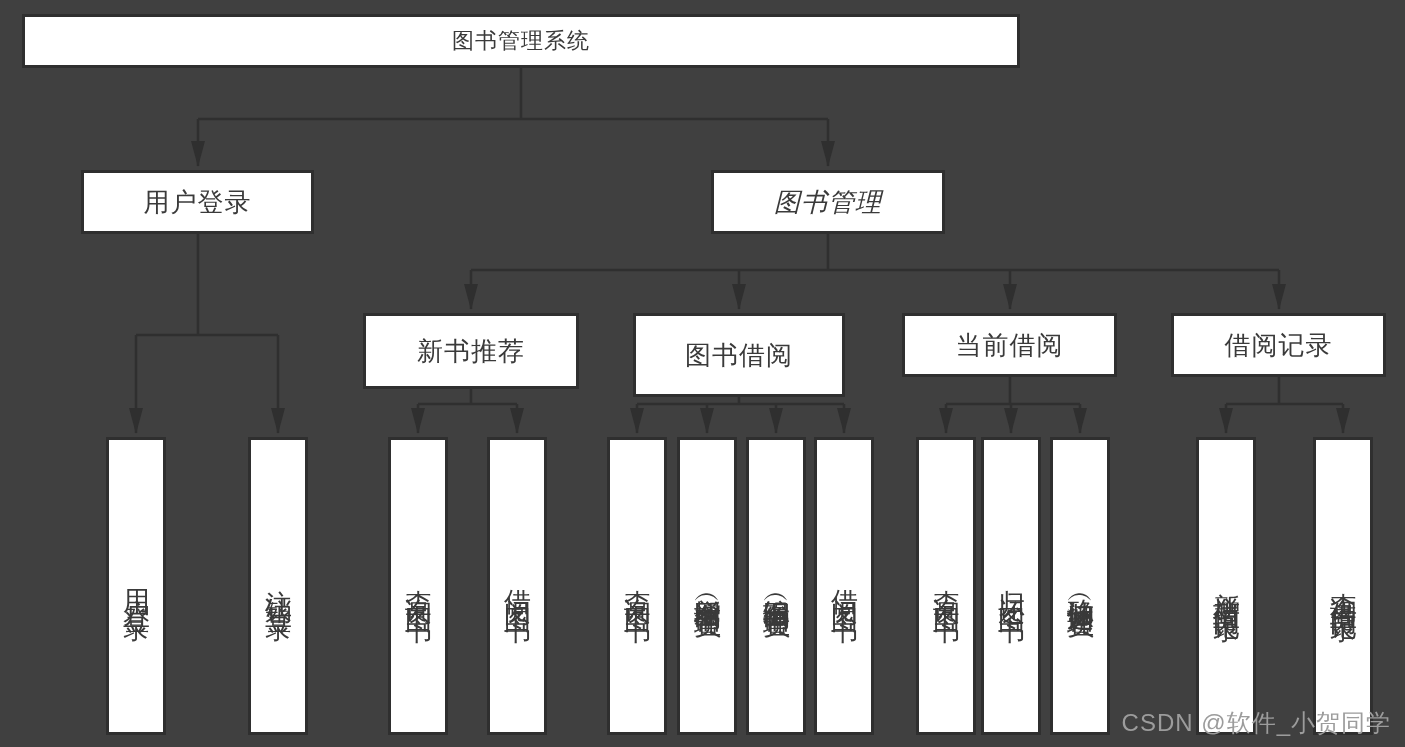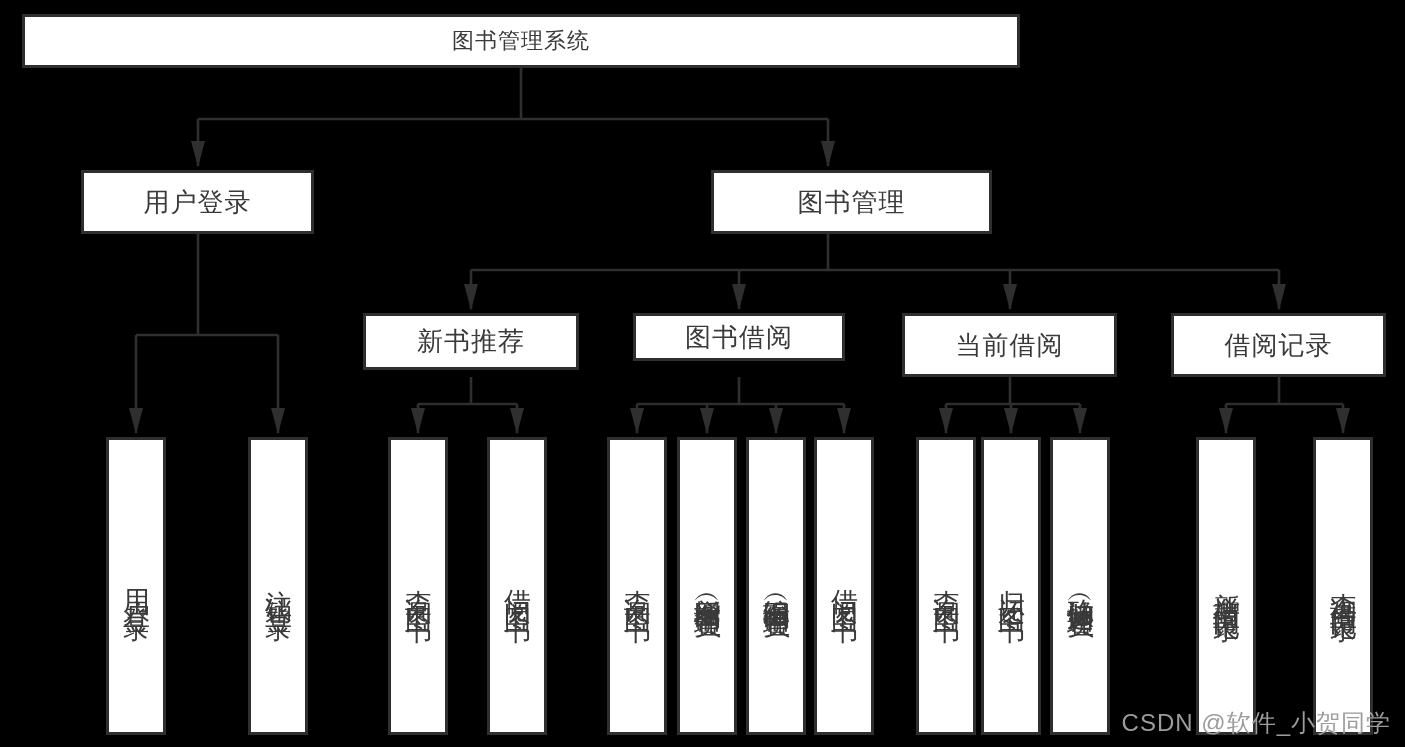--- a/index.html
+++ b/index.html
@@ -1,20 +1,20 @@
 <!DOCTYPE html>
 <html><head>
 <meta charset="utf-8">
 <style>
   html, body { margin: 0; padding: 0; background: #ffffff; }
   .stage {
     position: relative;
     width: 1405px;
     height: 747px;
-    background: #000000;
+    background: #404040;
     font-family: "Liberation Sans", sans-serif;
     overflow: hidden;
   }
   .wires { position: absolute; left: 0; top: 0; }
   .node {
     position: absolute;
     box-sizing: border-box;
     background: #ffffff;
     border: 3px solid #2f2f2f;
     display: flex;
@@ -91,24 +91,24 @@
 
       <path d="M1279 377 V404 M1226 404 H1343"></path>
       <path d="M1226 404 V433" marker-end="url(#arw)"></path>
       <path d="M1343 404 V433" marker-end="url(#arw)"></path>
     </g>
   </svg>
 
   <div class="node root-label" style="left:22px; top:14px; width:998px; height:54px;">图书管理系统</div>
 
   <div class="node h" style="left:81px; top:170px; width:233px; height:64px;">用户登录</div>
-  <div class="node h" style="left:711px; top:170px; width:281px; height:64px;">图书管理</div>
+  <div class="node h" style="left:711px; top:170px; width:234px; height:64px;font-style:italic;">图书管理</div>
 
-  <div class="node h" style="left:363px; top:313px; width:216px; height:57px;">新书推荐</div>
-  <div class="node h" style="left:633px; top:313px; width:212px; height:48px;">图书借阅</div>
+  <div class="node h" style="left:363px; top:313px; width:216px; height:76px;">新书推荐</div>
+  <div class="node h" style="left:633px; top:313px; width:212px; height:84px;">图书借阅</div>
   <div class="node h" style="left:1171px; top:313px; width:215px; height:64px;">借阅记录</div>
   <div class="node h" style="left:902px; top:313px; width:215px; height:64px;">当前借阅</div>
 
   <div class="node leaf" style="left:106px;">用户登录</div>
   <div class="node leaf" style="left:248px;">注销登录</div>
 
   <div class="node leaf" style="left:388px;">查询图书</div>
   <div class="node leaf" style="left:487px;">借阅图书</div>
 
   <div class="node leaf" style="left:607px;">查询图书</div>

